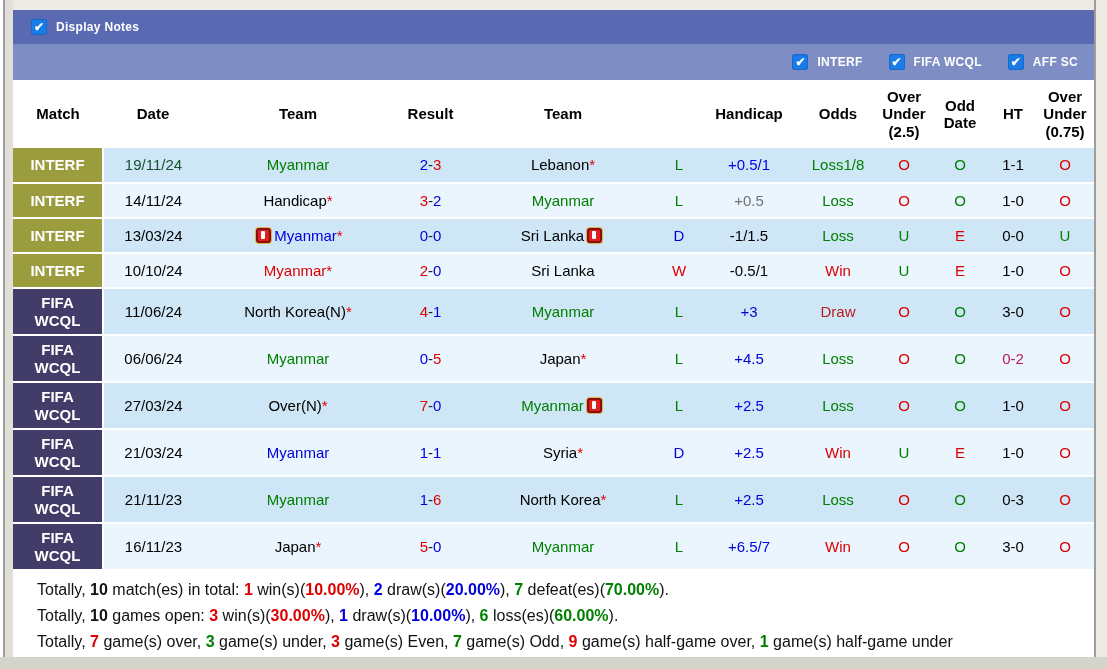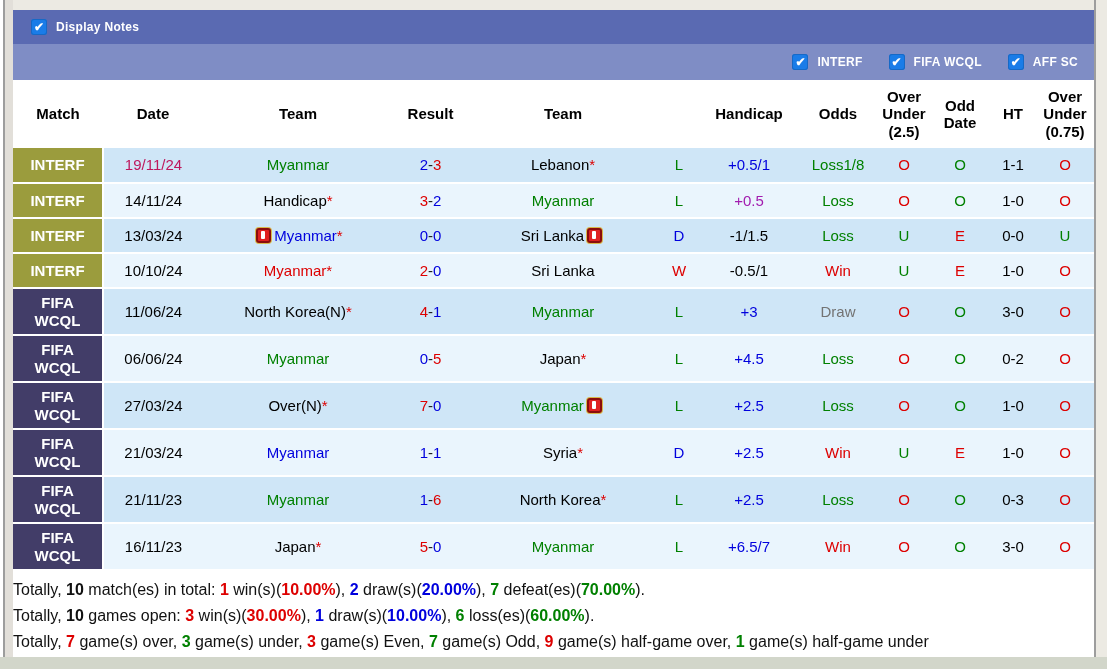--- a/index.html
+++ b/index.html
@@ -72,21 +72,21 @@
   .ast{color:#dd0000;}
   .card-icon{
     display:inline-block;width:11px;height:11px;background:#e02020;
     border:2px solid #8a0d0d;border-radius:3px;box-shadow:0 0 0 1px #d8b84a;
     position:relative;vertical-align:-2px;margin:0 3px;
   }
   .card-icon i{
     position:absolute;left:3px;top:1px;width:4px;height:8px;background:#fff;border-radius:1px;
   }
   
-  .footer{background:#fff;padding:6px 0 8px 0;}
+  .footer{background:#fff;padding:6px 0 8px 24px;}
   .footer .line{font-size:16px;color:#111;padding:4px 0;}
   .footer b{font-weight:bold;}
   .bottom-strip{position:absolute;left:0;top:657px;width:1107px;height:12px;background:#d2d6ca;}
 </style>
 </head>
 <body>
 
 <div class="frame-left"></div>
 <div class="frame-right"></div>
 
@@ -146,40 +146,40 @@
 Date</th>
           <th>HT</th>
           <th>Over
 Under
 (0.75)</th>
         </tr>
       </thead>
     <tbody id="tbody">
         <tr class="dark" style="height: 35px;">
           <td class="league interf">INTERF</td>
-          <td style="color: #be185d;">19/11/24</td>
+          <td style="color: #14532d;">19/11/24</td>
           <td><span style="color: rgb(0, 128, 0);">Myanmar</span></td>
           <td><span style="color: rgb(0, 0, 221);">2</span><span style="color: rgb(34, 34, 34);">-</span><span style="color: rgb(221, 0, 0);">3</span></td>
           <td><span style="color: rgb(0, 0, 0);">Lebanon</span><span class="ast">*</span></td>
           <td style="color: rgb(0, 128, 0);">L</td>
           <td style="color: rgb(0, 0, 221);">+0.5/1</td>
           <td style="color: rgb(0, 128, 0);">Loss1/8</td>
           <td style="color: rgb(221, 0, 0);">O</td>
           <td style="color: rgb(0, 128, 0);">O</td>
           <td style="color: rgb(0, 0, 0);">1-1</td>
           <td style="color: rgb(221, 0, 0);">O</td>
         </tr>
         <tr class="light" style="height: 35px;">
           <td class="league interf">INTERF</td>
           <td style="color: rgb(0, 0, 0);">14/11/24</td>
           <td><span style="color: rgb(0, 0, 0);">Handicap</span><span class="ast">*</span></td>
           <td><span style="color: rgb(221, 0, 0);">3</span><span style="color: rgb(34, 34, 34);">-</span><span style="color: rgb(0, 0, 221);">2</span></td>
           <td><span style="color: rgb(0, 128, 0);">Myanmar</span></td>
           <td style="color: rgb(0, 128, 0);">L</td>
-          <td style="color: #a21caf;">+0.5</td>
+          <td style="color: #737373;">+0.5</td>
           <td style="color: rgb(0, 128, 0);">Loss</td>
           <td style="color: rgb(221, 0, 0);">O</td>
           <td style="color: rgb(0, 128, 0);">O</td>
           <td style="color: rgb(0, 0, 0);">1-0</td>
           <td style="color: rgb(221, 0, 0);">O</td>
         </tr>
         <tr class="dark" style="height: 35px;">
           <td class="league interf">INTERF</td>
           <td style="color: rgb(0, 0, 0);">13/03/24</td>
           <td><span class="card-icon"><i></i></span><span style="color: rgb(0, 0, 221);">Myanmar</span><span class="ast">*</span></td>
@@ -209,39 +209,39 @@
         </tr>
         <tr class="dark" style="height: 47px;">
           <td class="league fifa">FIFA
 WCQL</td>
           <td style="color: rgb(0, 0, 0);">11/06/24</td>
           <td><span style="color: rgb(0, 0, 0);">North Korea(N)</span><span class="ast">*</span></td>
           <td><span style="color: rgb(221, 0, 0);">4</span><span style="color: rgb(34, 34, 34);">-</span><span style="color: rgb(0, 0, 221);">1</span></td>
           <td><span style="color: rgb(0, 128, 0);">Myanmar</span></td>
           <td style="color: rgb(0, 128, 0);">L</td>
           <td style="color: rgb(0, 0, 221);">+3</td>
-          <td style="color: #737373;">Draw</td>
+          <td style="color: #b91c1c;">Draw</td>
           <td style="color: rgb(221, 0, 0);">O</td>
           <td style="color: rgb(0, 128, 0);">O</td>
           <td style="color: rgb(0, 0, 0);">3-0</td>
           <td style="color: rgb(221, 0, 0);">O</td>
         </tr>
         <tr class="light" style="height: 47px;">
           <td class="league fifa">FIFA
 WCQL</td>
           <td style="color: rgb(0, 0, 0);">06/06/24</td>
           <td><span style="color: rgb(0, 128, 0);">Myanmar</span></td>
           <td><span style="color: rgb(0, 0, 221);">0</span><span style="color: rgb(34, 34, 34);">-</span><span style="color: rgb(221, 0, 0);">5</span></td>
           <td><span style="color: rgb(0, 0, 0);">Japan</span><span class="ast">*</span></td>
           <td style="color: rgb(0, 128, 0);">L</td>
           <td style="color: rgb(0, 0, 221);">+4.5</td>
           <td style="color: rgb(0, 128, 0);">Loss</td>
           <td style="color: rgb(221, 0, 0);">O</td>
           <td style="color: rgb(0, 128, 0);">O</td>
-          <td style="color: #000000;">0-2</td>
+          <td style="color: #be185d;">0-2</td>
           <td style="color: rgb(221, 0, 0);">O</td>
         </tr>
         <tr class="dark" style="height: 47px;">
           <td class="league fifa">FIFA
 WCQL</td>
           <td style="color: rgb(0, 0, 0);">27/03/24</td>
           <td><span style="color: rgb(0, 0, 0);">Over(N)</span><span class="ast">*</span></td>
           <td><span style="color: rgb(221, 0, 0);">7</span><span style="color: rgb(34, 34, 34);">-</span><span style="color: rgb(0, 0, 221);">0</span></td>
           <td><span style="color: rgb(0, 128, 0);">Myanmar</span><span class="card-icon"><i></i></span></td>
           <td style="color: rgb(0, 128, 0);">L</td>

